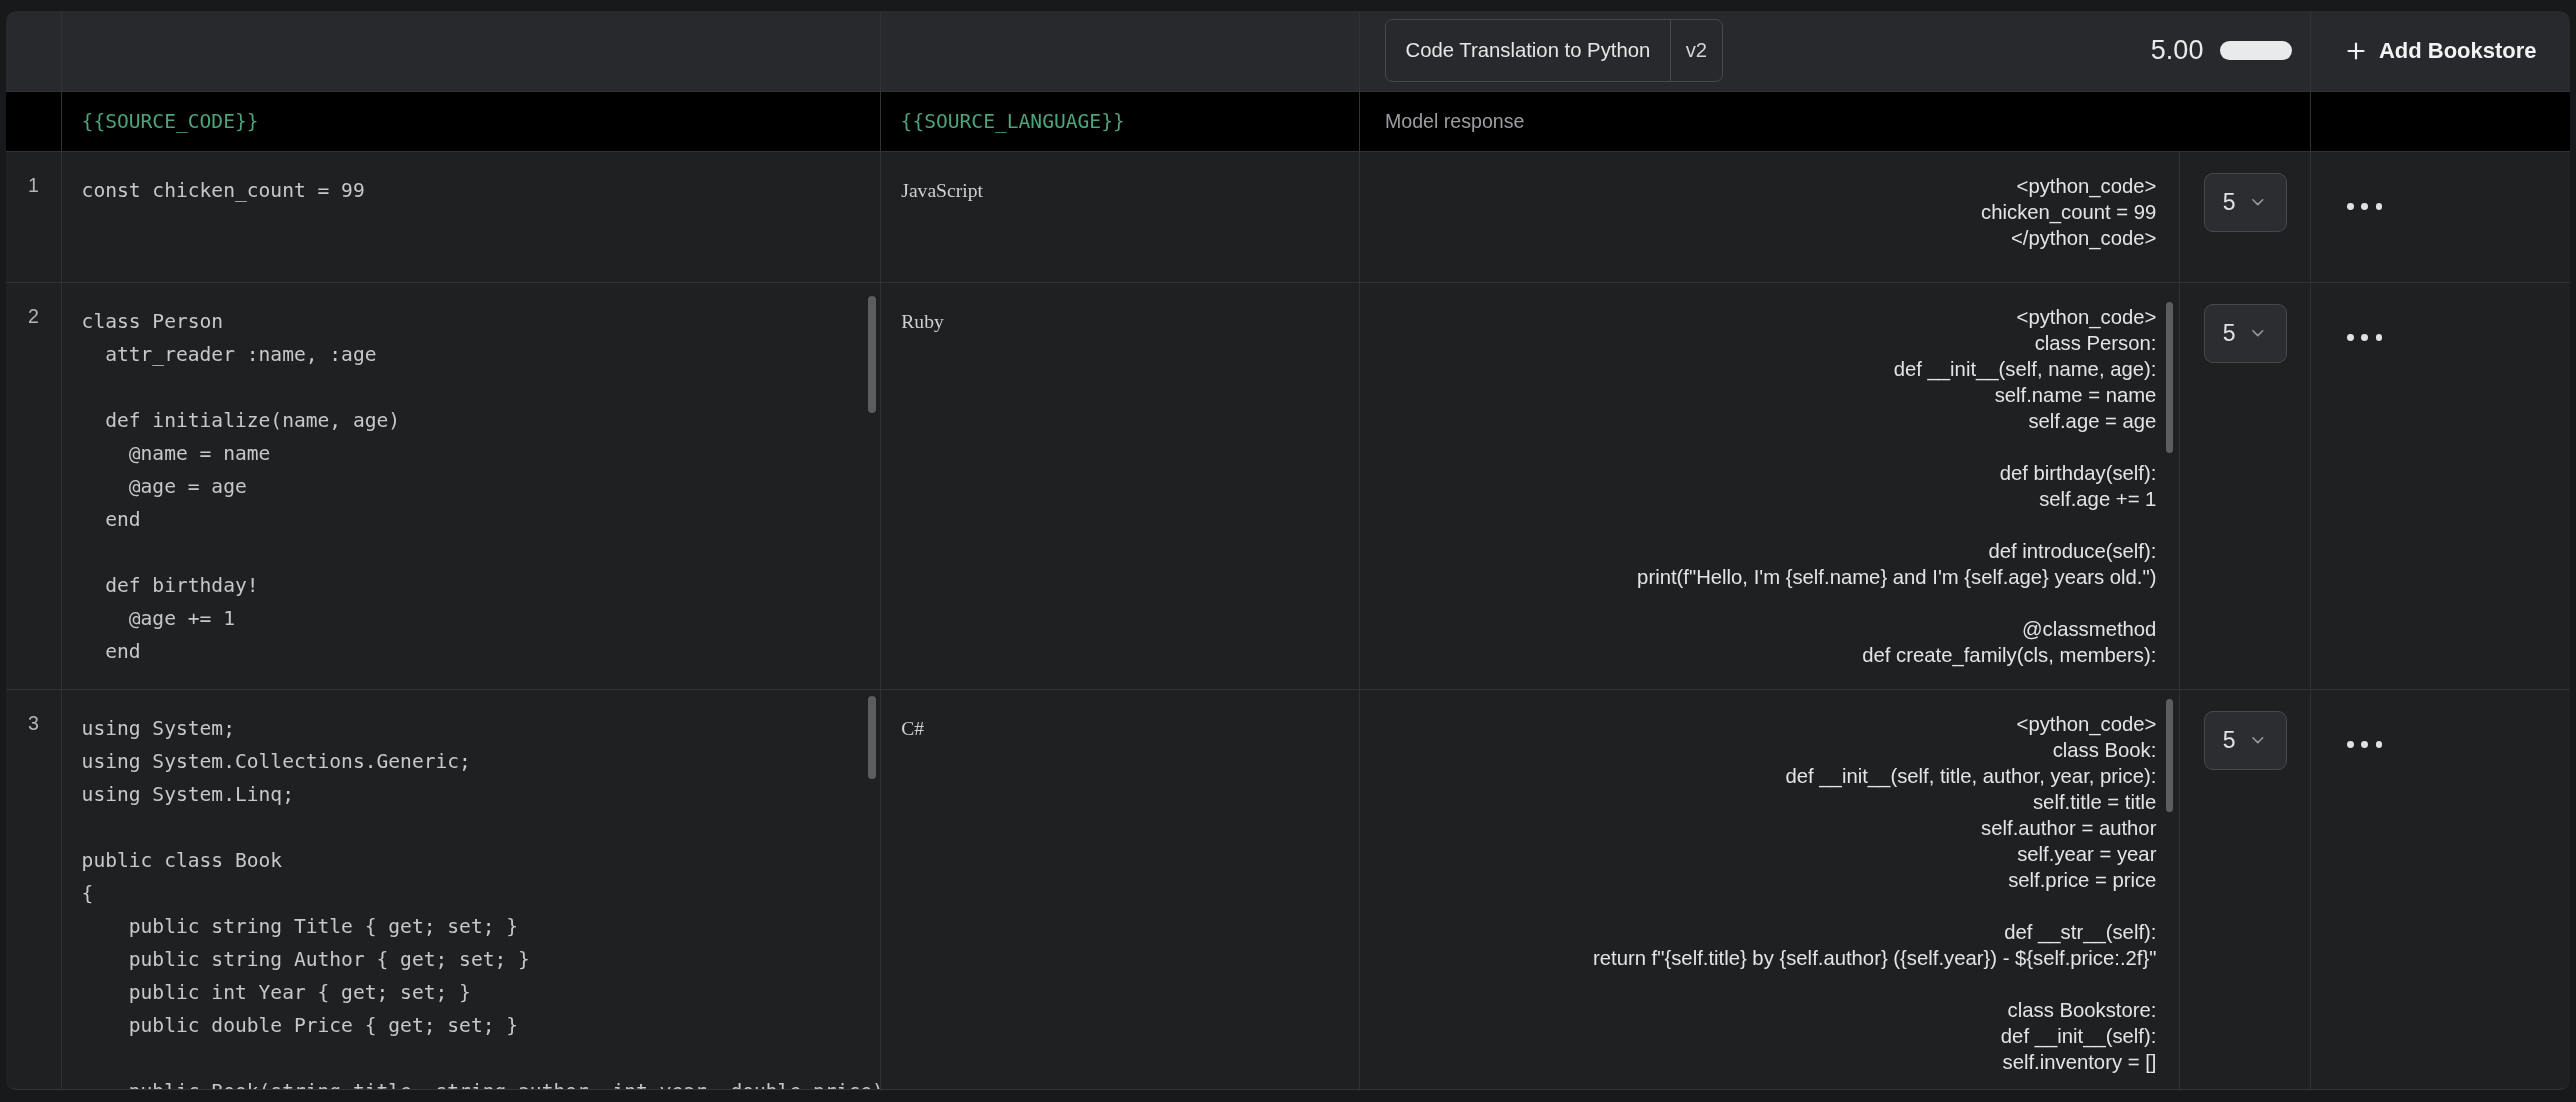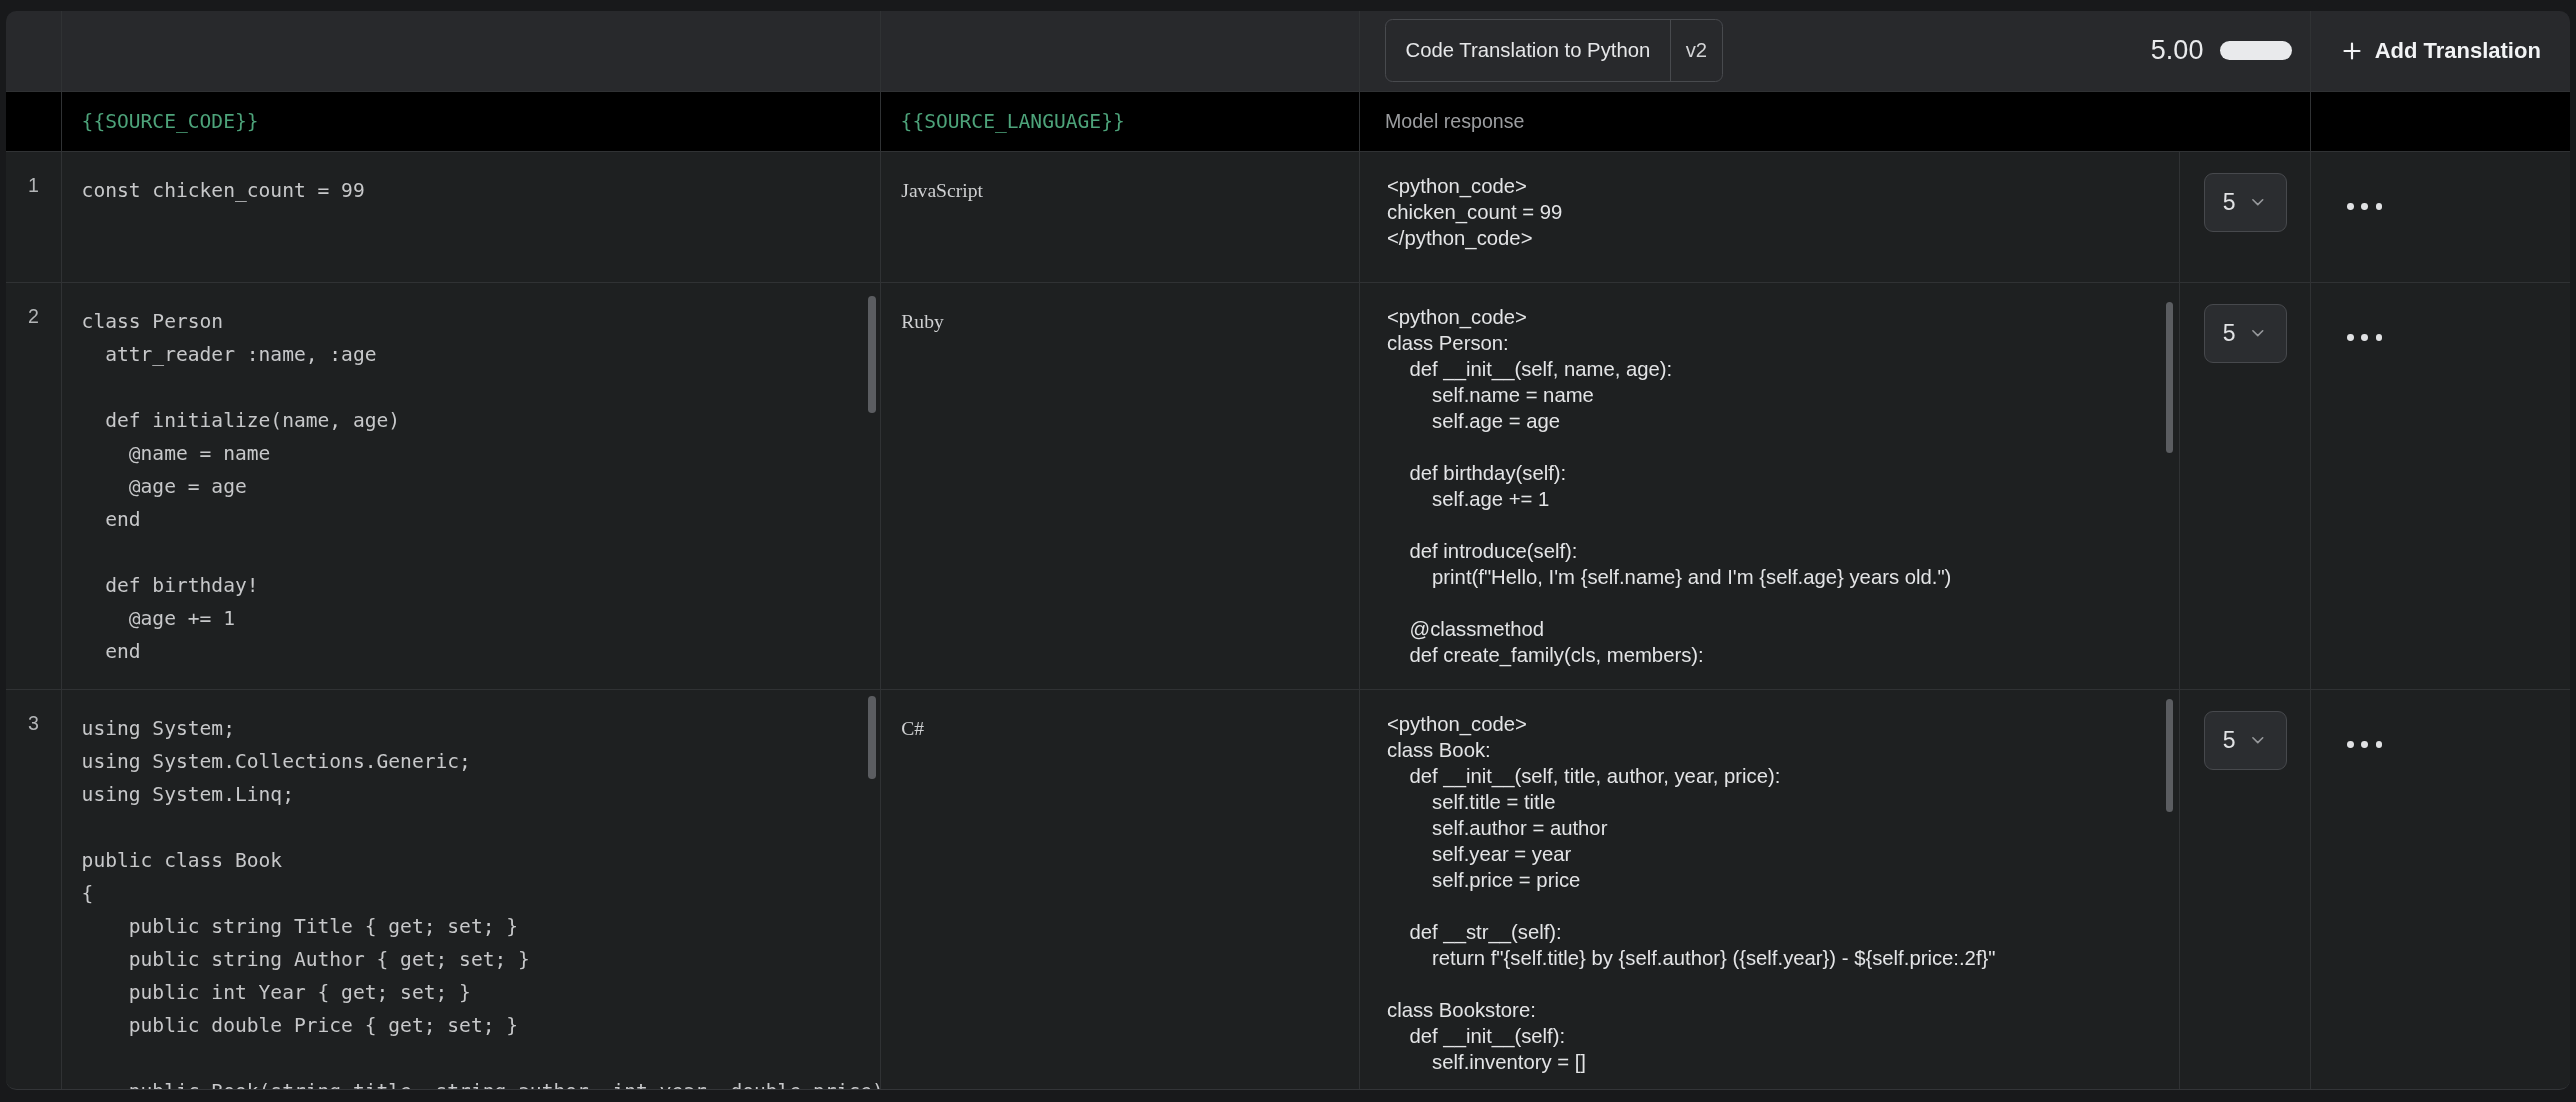--- a/index.html
+++ b/index.html
@@ -46,21 +46,21 @@
   .head-label-sans { font-size: 19.6px; color: #9b9da0; display: flex; align-items: center;
                      padding-left: 25px; text-align: center; }
   .resp-head { grid-column: 4 / 6; }
   .code-cell { padding: 22.6px 18px 0 19.6px; }
   .code-text { font-family: "DejaVu Sans Mono", "Liberation Mono", monospace;
                font-size: 19.6px; line-height: 33px; color: #c7c8ca; white-space: pre; }
   .lang-cell { padding: 22.6px 0 0 20.3px; }
   .lang-text { font-family: Liberation Serif, serif;
                font-size: 19.6px; line-height: 33px; color: #cfd0d2; white-space: pre; }
   .resp-cell { padding: 21px 22.6px 0 27px; }
-  .resp-text { font-size: 20.3px; line-height: 26px; color: #e3e4e6; white-space: pre; }
+  .resp-text { font-size: 20.3px; line-height: 26px; color: #e3e4e6; white-space: pre; text-align: right; }
   .num-cell { text-align: center; padding-top: 22.6px; font-size: 19.6px; color: #b3b5b7; }
 
   .score-cell { display: flex; justify-content: center; align-items: flex-start; }
   .score-btn { margin-top: 21px; width: 83px; height: 59px; background: #2b2d30;
                border: 0.8px solid #47494d; border-radius: 9px; display: flex;
                align-items: center; justify-content: center; gap: 12px;
                color: #e2e3e5; font-size: 23px; cursor: pointer; }
 
   .actions-cell { padding: 47px 0 0 36px; }
   .ellipsis { display: inline-flex; gap: 7.5px; cursor: pointer; }
@@ -92,21 +92,21 @@
       <span>5.00</span>
       <span class="score-bar-track"></span>
     </div>
   </div>
   <div class="cell topbar add-comparison bb">
     <span>
       <svg width="24" height="24" viewBox="0 0 24 24" fill="none" stroke="#f2f3f5" stroke-width="2.2" stroke-linecap="round">
         <path d="M12 4.5v15M4.5 12h15"></path>
       </svg>
     </span>
-    <span>Add Translation</span>
+    <span>Add Bookstore</span>
   </div>
 
   <div class="cell colhead br bb"></div>
   <div class="cell colhead head-label-mono br bb">
     <span>{{SOURCE_CODE}}</span>
   </div>
   <div class="cell colhead head-label-mono br bb">
     <span>{{SOURCE_LANGUAGE}}</span>
   </div>
   <div class="cell colhead head-label-sans resp-head br bb">

